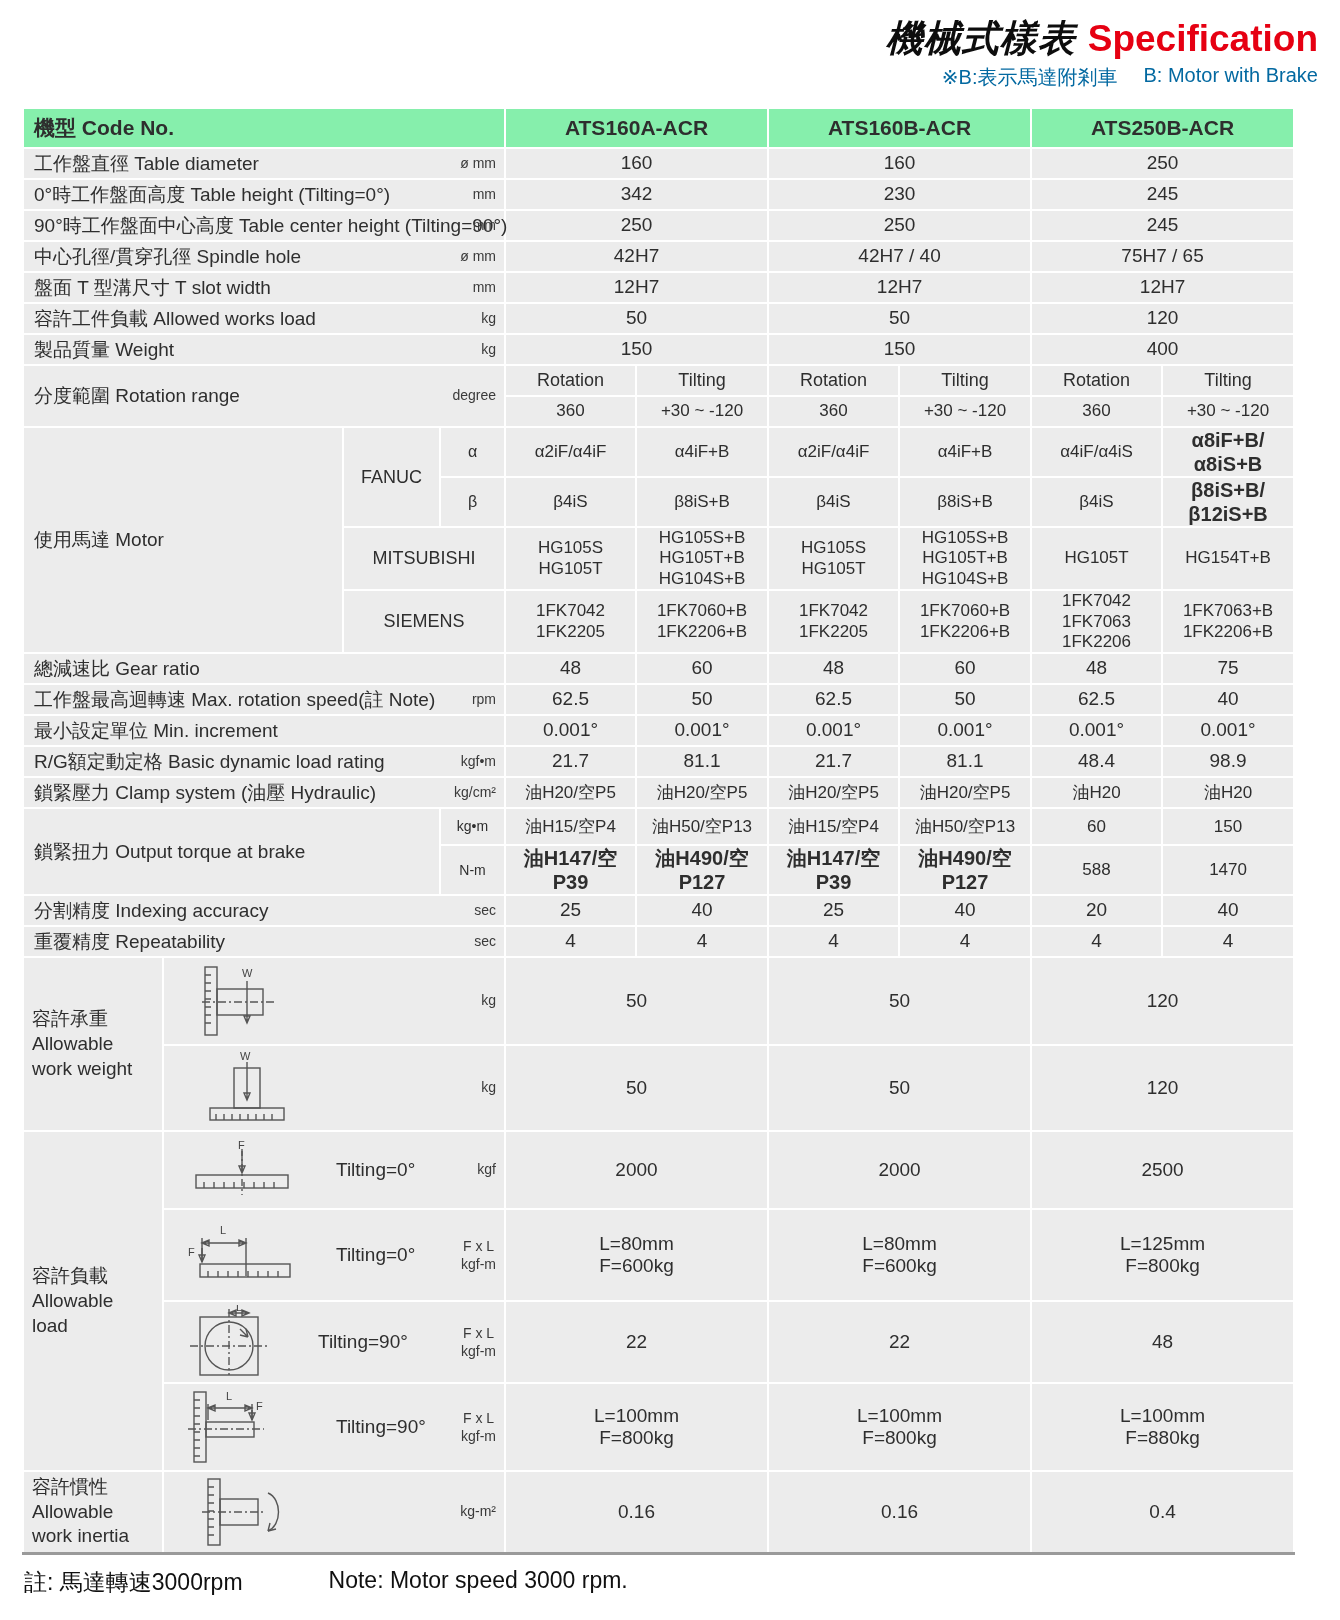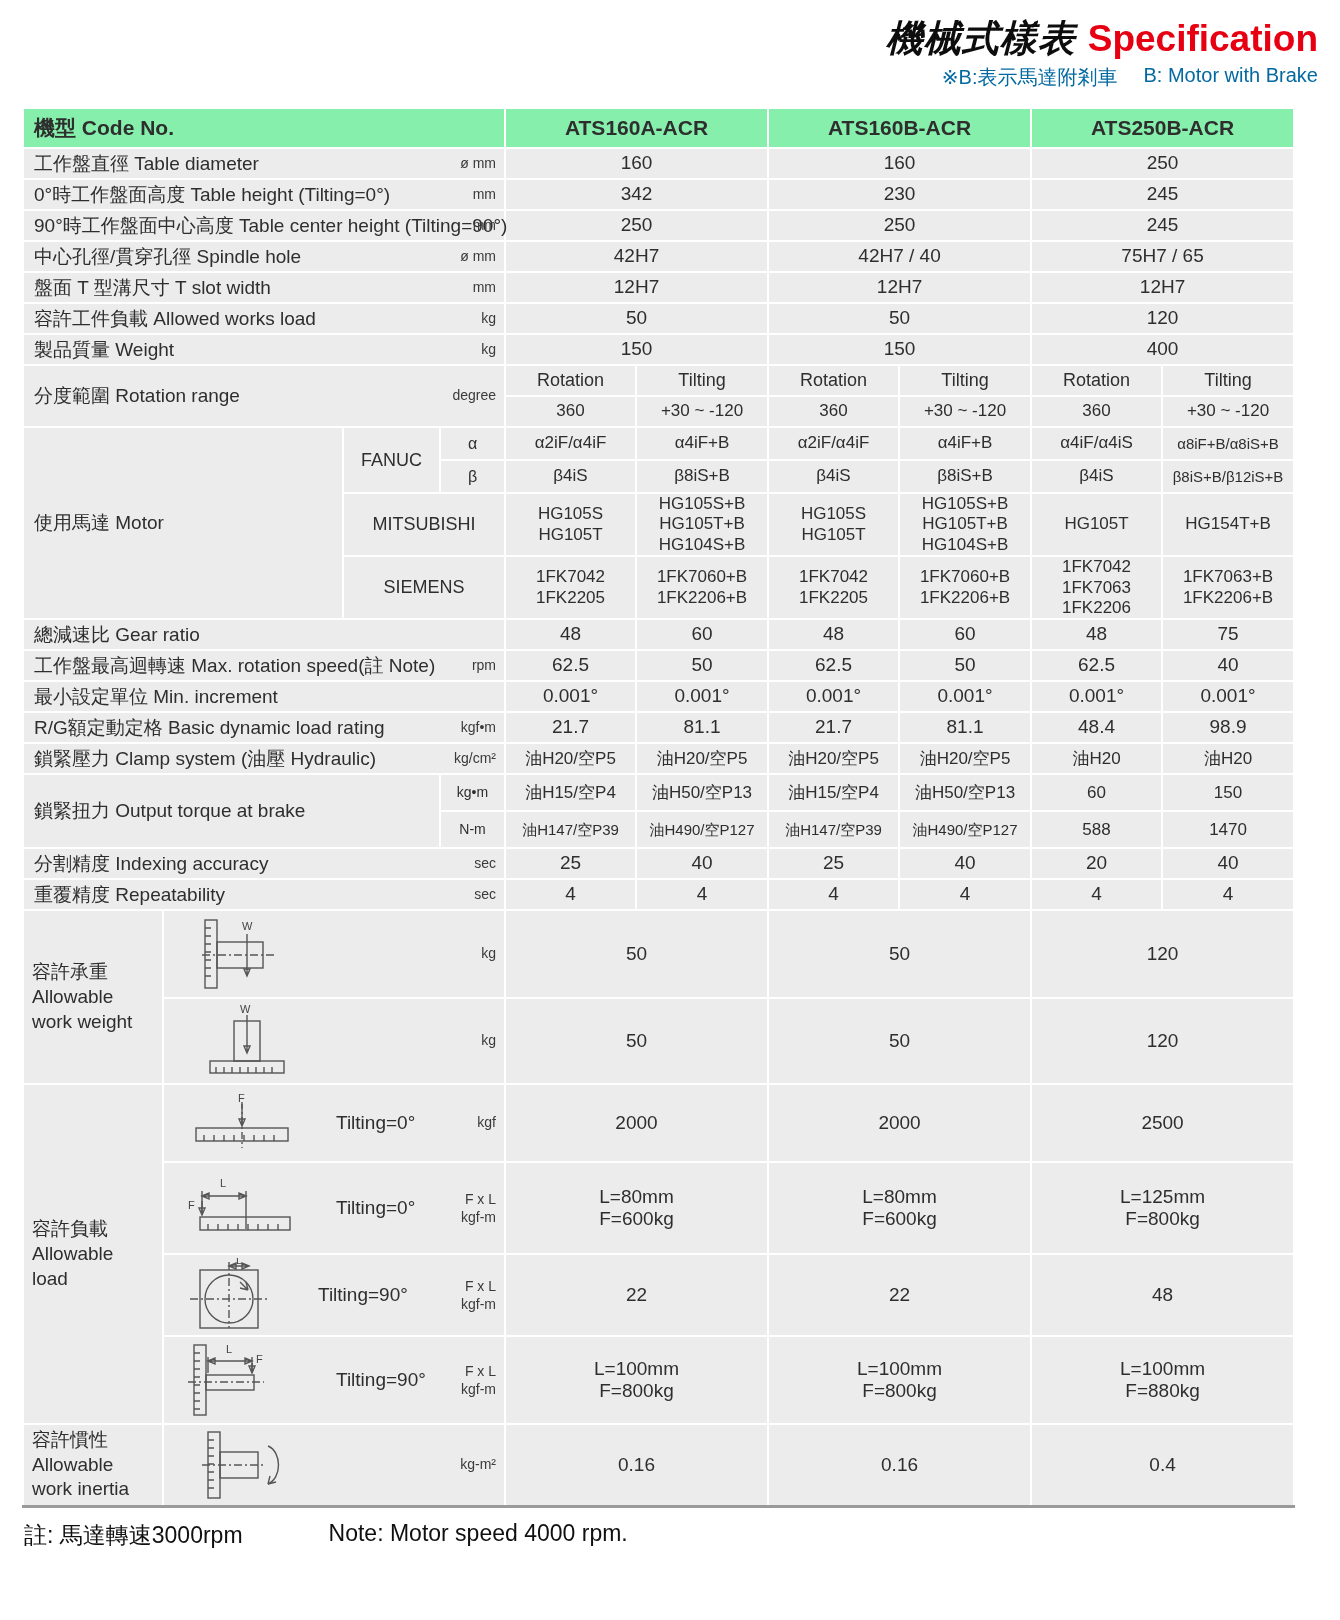--- a/index.html
+++ b/index.html
@@ -8,27 +8,27 @@
   .titlebar{display:flex;justify-content:space-between;align-items:flex-end;margin:6px 0 10px 0;flex-direction:column;}
   .title{display:flex;align-items:baseline;}
   .tzh{font-size:37px;font-weight:bold;font-style:italic;color:#0d0d0d;letter-spacing:1px;}
   .ten{font-size:37px;font-weight:bold;margin-left:12px;}
   .bnote{font-size:20px;color:#0369a1;padding-bottom:6px;display:flex;gap:26px;}
   table.spec{border-collapse:collapse;table-layout:fixed;width:1273px;border-bottom:3px solid #9a9a9a;}
   td{border:2px solid #fff;background:#ececec;padding:0 4px;vertical-align:middle;overflow:visible;}
   tr.hdr td{background:#86efac;font-size:21px;font-weight:bold;text-align:center;}
   tr.hdr td.code{text-align:left;padding-left:10px;}
   .lab{position:relative;text-align:left;padding-left:10px;font-size:19px;white-space:nowrap;}
-  .unit{position:absolute;right:8px;top:50%;transform:translateY(-50%);font-size:14px;color:#3a3a3a;white-space:pre-line;text-align:right;line-height:1.25;}
+  .unit{position:absolute;right:8px;top:50%;transform:translateY(-50%);font-size:14px;color:#3a3a3a;white-space:pre-line;text-align:center;line-height:1.25;}
   .val{text-align:center;font-size:19px;white-space:pre-line;line-height:1.2;}
   .subhdr{text-align:center;font-size:18px;}
   .brand{text-align:center;font-size:18px;}
   .greek{text-align:center;font-size:16px;}
   .m17{font-size:17px;}
-  .s15{font-size:15px;}
+  .s15{font-size:20px;font-weight:bold;}
   .sec{font-size:19px;text-align:left;padding-left:8px;white-space:pre-line;line-height:1.3;}
   .icell{position:relative;}
   .icell svg{margin-left:34px;display:block;}
   .lflex{display:flex;align-items:center;}
   .lflex svg{margin-left:20px;flex:0 0 auto;}
   .cond{font-size:19px;margin-left:38px;}
   .h40{height:40px}.h38{height:31px}.h37{height:37px}.h31{height:31px}.h33{height:33px}
   .h62{height:62px}.h88{height:88px}.h86{height:86px}.h78{height:78px}.h92{height:92px}
   .h82{height:82px}
   .icn{stroke:#555;fill:none;stroke-width:1.4;}
@@ -416,16 +416,16 @@
       </td>
       <td class="val" colspan="2">0.16</td>
       <td class="val" colspan="2">0.16</td>
       <td class="val" colspan="2">0.4</td>
     </tr>
   </tbody>
     </table>
 
   <div class="foot">
     <span>註: 馬達轉速3000rpm</span>
-    <span>Note: Motor speed 4000 rpm.</span>
+    <span>Note: Motor speed 3000 rpm.</span>
   </div>
 
 </div>
 
 </body></html>

